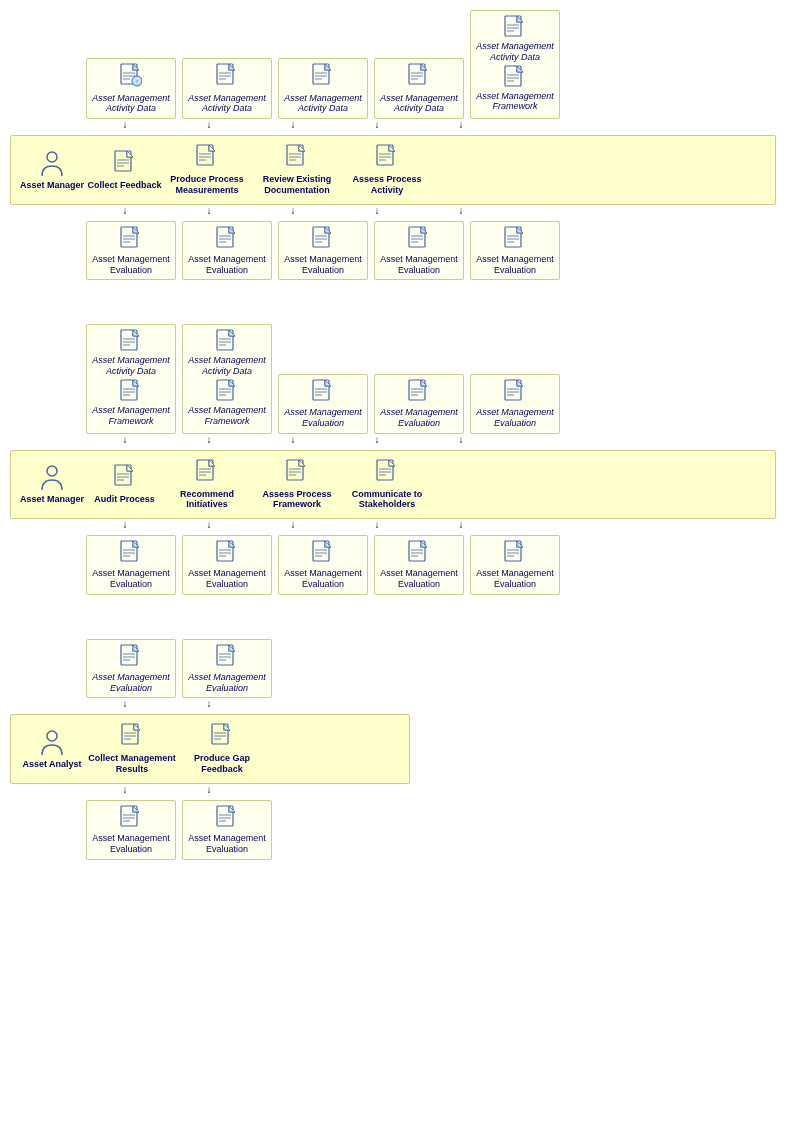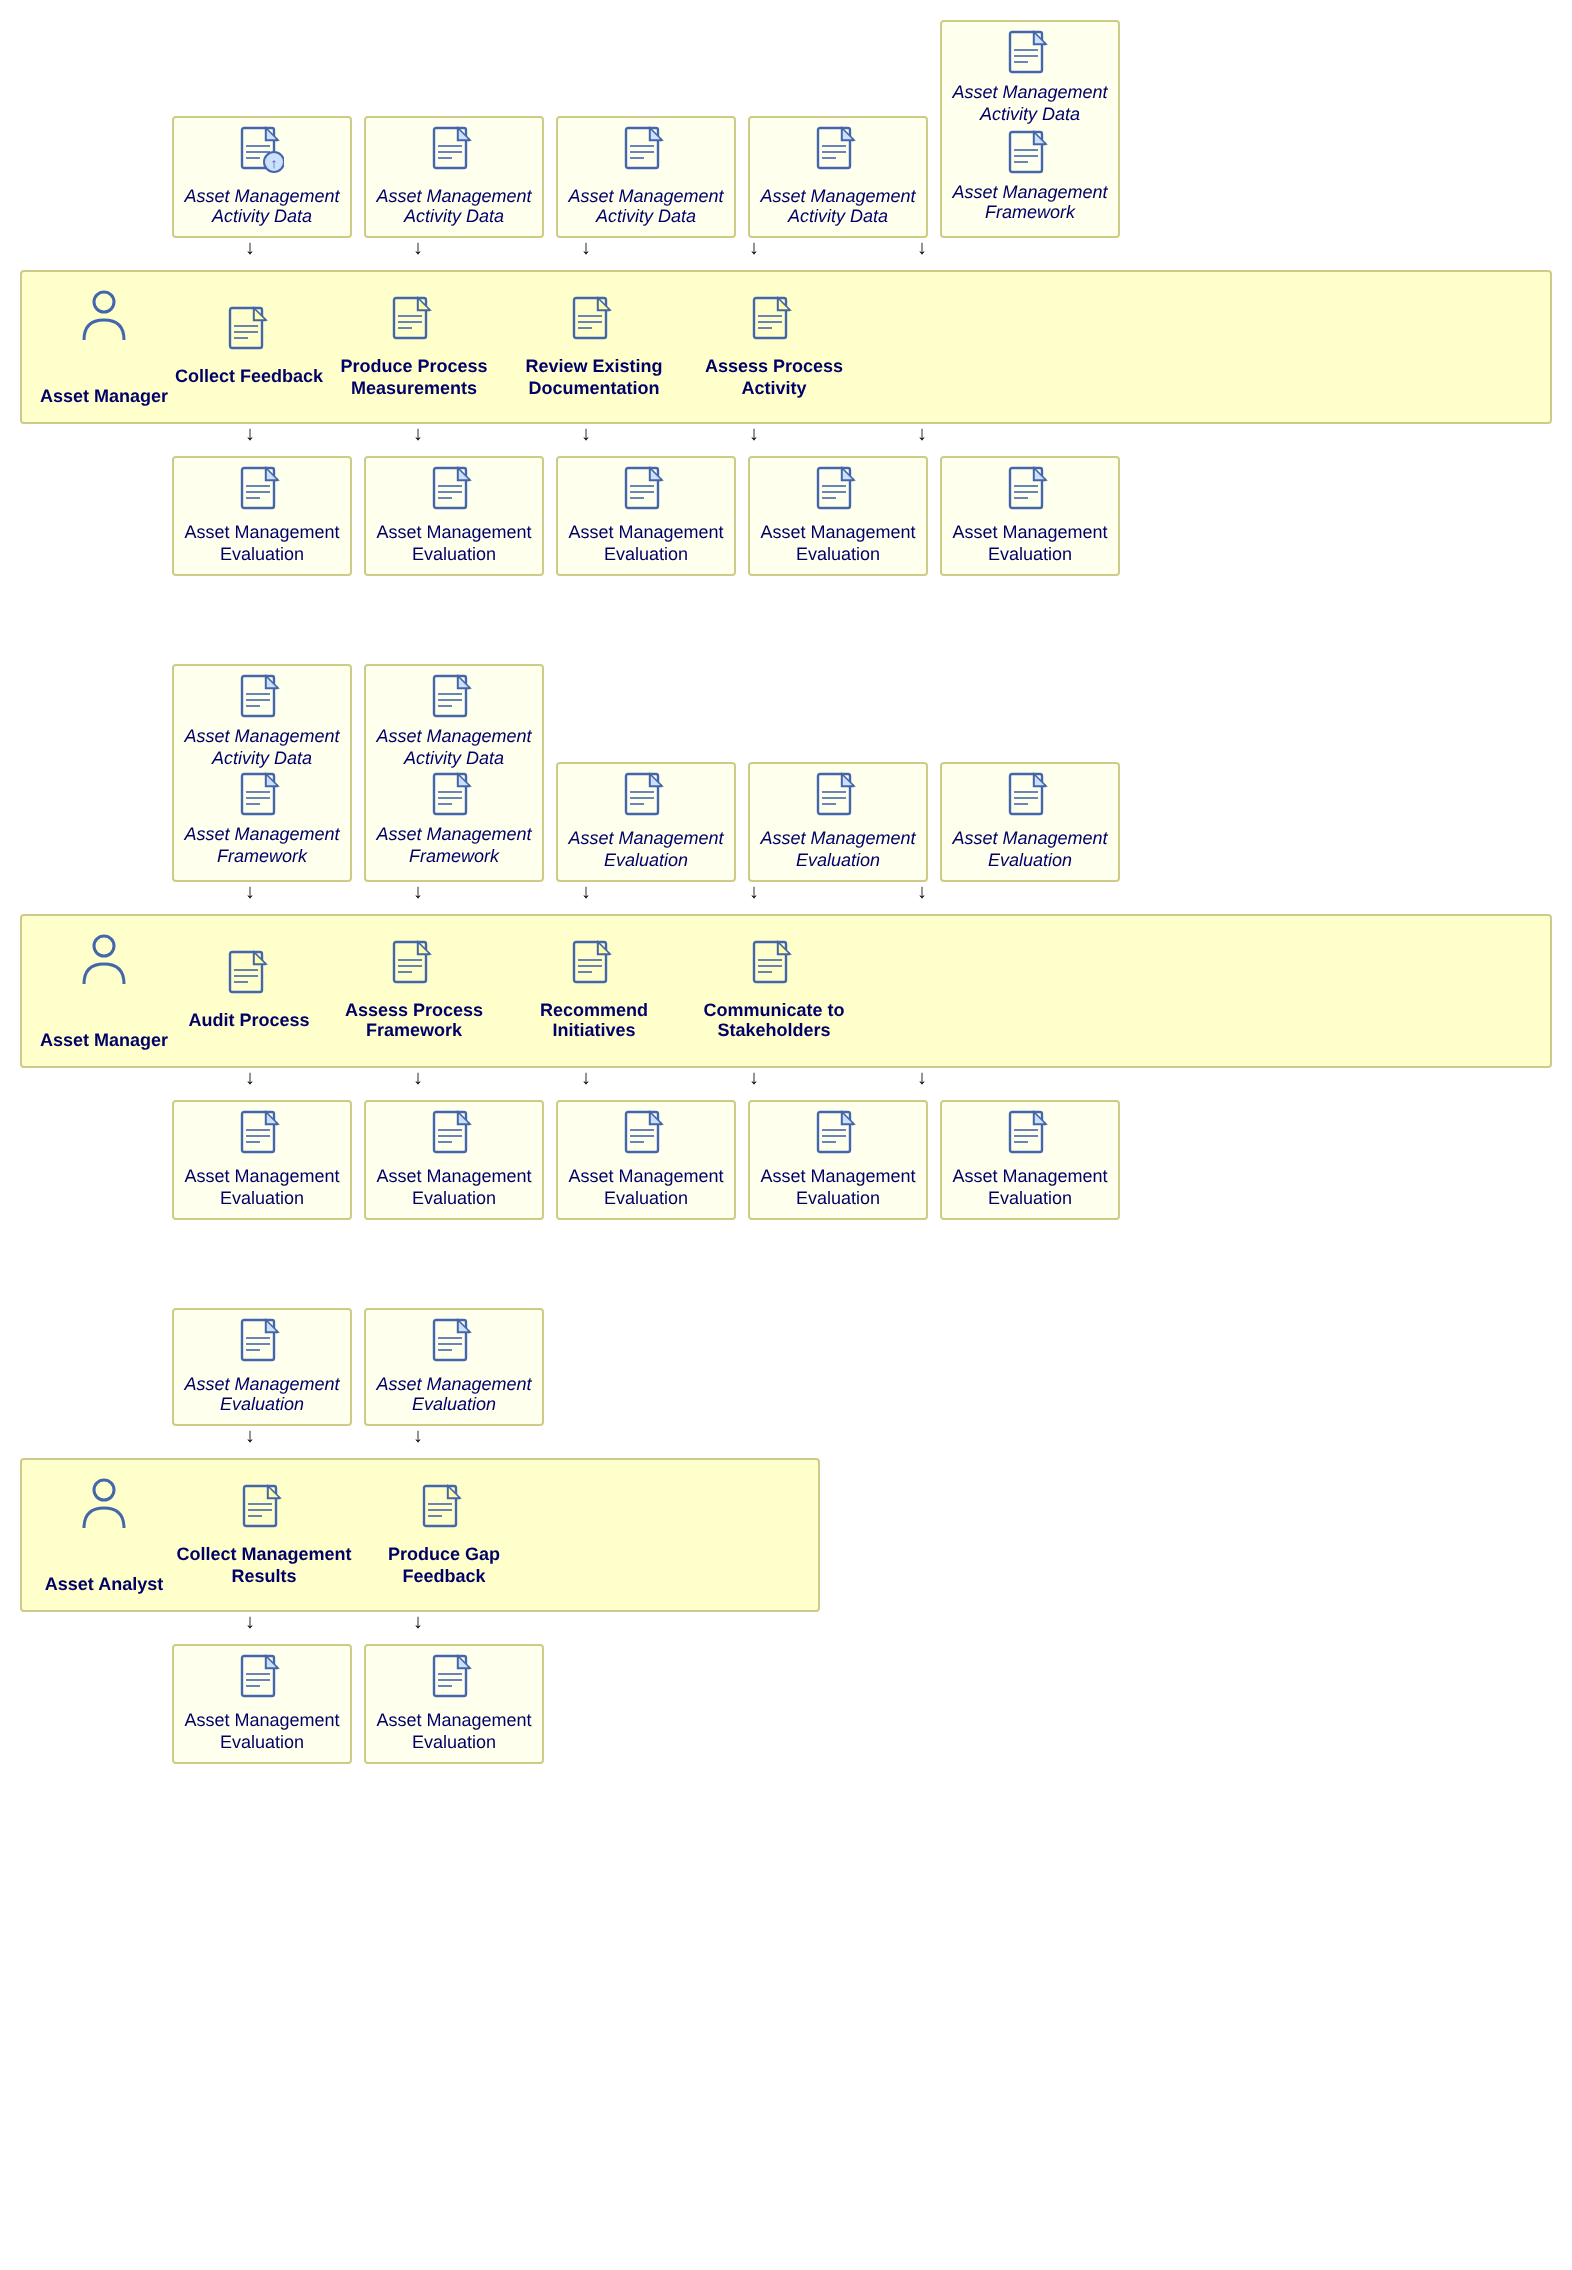--- a/index.html
+++ b/index.html
@@ -98,21 +98,21 @@
       flex-direction: column;
       align-items: center;
       font-size: 9px;
       text-align: center;
       min-width: 70px;
       color: #000066;
       font-weight: bold;
     }
 
     .actor-cell .cell-label {
-      margin-top: 19px;
+      margin-top: 0;
       font-size: 9px;
       font-weight: bold;
       color: #000066;
     }
 
     
     .multi-doc-box {
       background: #ffffee;
       border: 1px solid #cccc88;
       border-radius: 2px;
@@ -523,34 +523,34 @@
         <div class="cell-icon">
           <svg width="22" height="26" viewBox="0 0 22 26">
               <rect x="1" y="1" width="16" height="20" rx="1" fill="#ffffcc" stroke="#4466aa" stroke-width="1.2"></rect>
               <polyline points="13,1 13,7 19,7" fill="none" stroke="#4466aa" stroke-width="1.2"></polyline>
               <polygon points="13,1 19,7 13,7" fill="#ffffaa" stroke="#4466aa" stroke-width="0.8"></polygon>
               <line x1="3" y1="10" x2="15" y2="10" stroke="#4466aa" stroke-width="0.8"></line>
               <line x1="3" y1="13" x2="15" y2="13" stroke="#4466aa" stroke-width="0.8"></line>
               <line x1="3" y1="16" x2="10" y2="16" stroke="#4466aa" stroke-width="0.8"></line>
             </svg>
         </div>
+        <span class="cell-label">Recommend Initiatives</span>
+      </div>
+      <div class="swim-cell">
+        <div class="cell-icon">
+          <svg width="22" height="26" viewBox="0 0 22 26">
+              <rect x="1" y="1" width="16" height="20" rx="1" fill="#ffffcc" stroke="#4466aa" stroke-width="1.2"></rect>
+              <polyline points="13,1 13,7 19,7" fill="none" stroke="#4466aa" stroke-width="1.2"></polyline>
+              <polygon points="13,1 19,7 13,7" fill="#ffffaa" stroke="#4466aa" stroke-width="0.8"></polygon>
+              <line x1="3" y1="10" x2="15" y2="10" stroke="#4466aa" stroke-width="0.8"></line>
+              <line x1="3" y1="13" x2="15" y2="13" stroke="#4466aa" stroke-width="0.8"></line>
+              <line x1="3" y1="16" x2="10" y2="16" stroke="#4466aa" stroke-width="0.8"></line>
+            </svg>
+        </div>
         <span class="cell-label">Assess Process Framework</span>
-      </div>
-      <div class="swim-cell">
-        <div class="cell-icon">
-          <svg width="22" height="26" viewBox="0 0 22 26">
-              <rect x="1" y="1" width="16" height="20" rx="1" fill="#ffffcc" stroke="#4466aa" stroke-width="1.2"></rect>
-              <polyline points="13,1 13,7 19,7" fill="none" stroke="#4466aa" stroke-width="1.2"></polyline>
-              <polygon points="13,1 19,7 13,7" fill="#ffffaa" stroke="#4466aa" stroke-width="0.8"></polygon>
-              <line x1="3" y1="10" x2="15" y2="10" stroke="#4466aa" stroke-width="0.8"></line>
-              <line x1="3" y1="13" x2="15" y2="13" stroke="#4466aa" stroke-width="0.8"></line>
-              <line x1="3" y1="16" x2="10" y2="16" stroke="#4466aa" stroke-width="0.8"></line>
-            </svg>
-        </div>
-        <span class="cell-label">Recommend Initiatives</span>
       </div>
       <div class="swim-cell">
         <div class="cell-icon">
           <svg width="22" height="26" viewBox="0 0 22 26">
               <rect x="1" y="1" width="16" height="20" rx="1" fill="#ffffcc" stroke="#4466aa" stroke-width="1.2"></rect>
               <polyline points="13,1 13,7 19,7" fill="none" stroke="#4466aa" stroke-width="1.2"></polyline>
               <polygon points="13,1 19,7 13,7" fill="#ffffaa" stroke="#4466aa" stroke-width="0.8"></polygon>
               <line x1="3" y1="10" x2="15" y2="10" stroke="#4466aa" stroke-width="0.8"></line>
               <line x1="3" y1="13" x2="15" y2="13" stroke="#4466aa" stroke-width="0.8"></line>
               <line x1="3" y1="16" x2="10" y2="16" stroke="#4466aa" stroke-width="0.8"></line>

